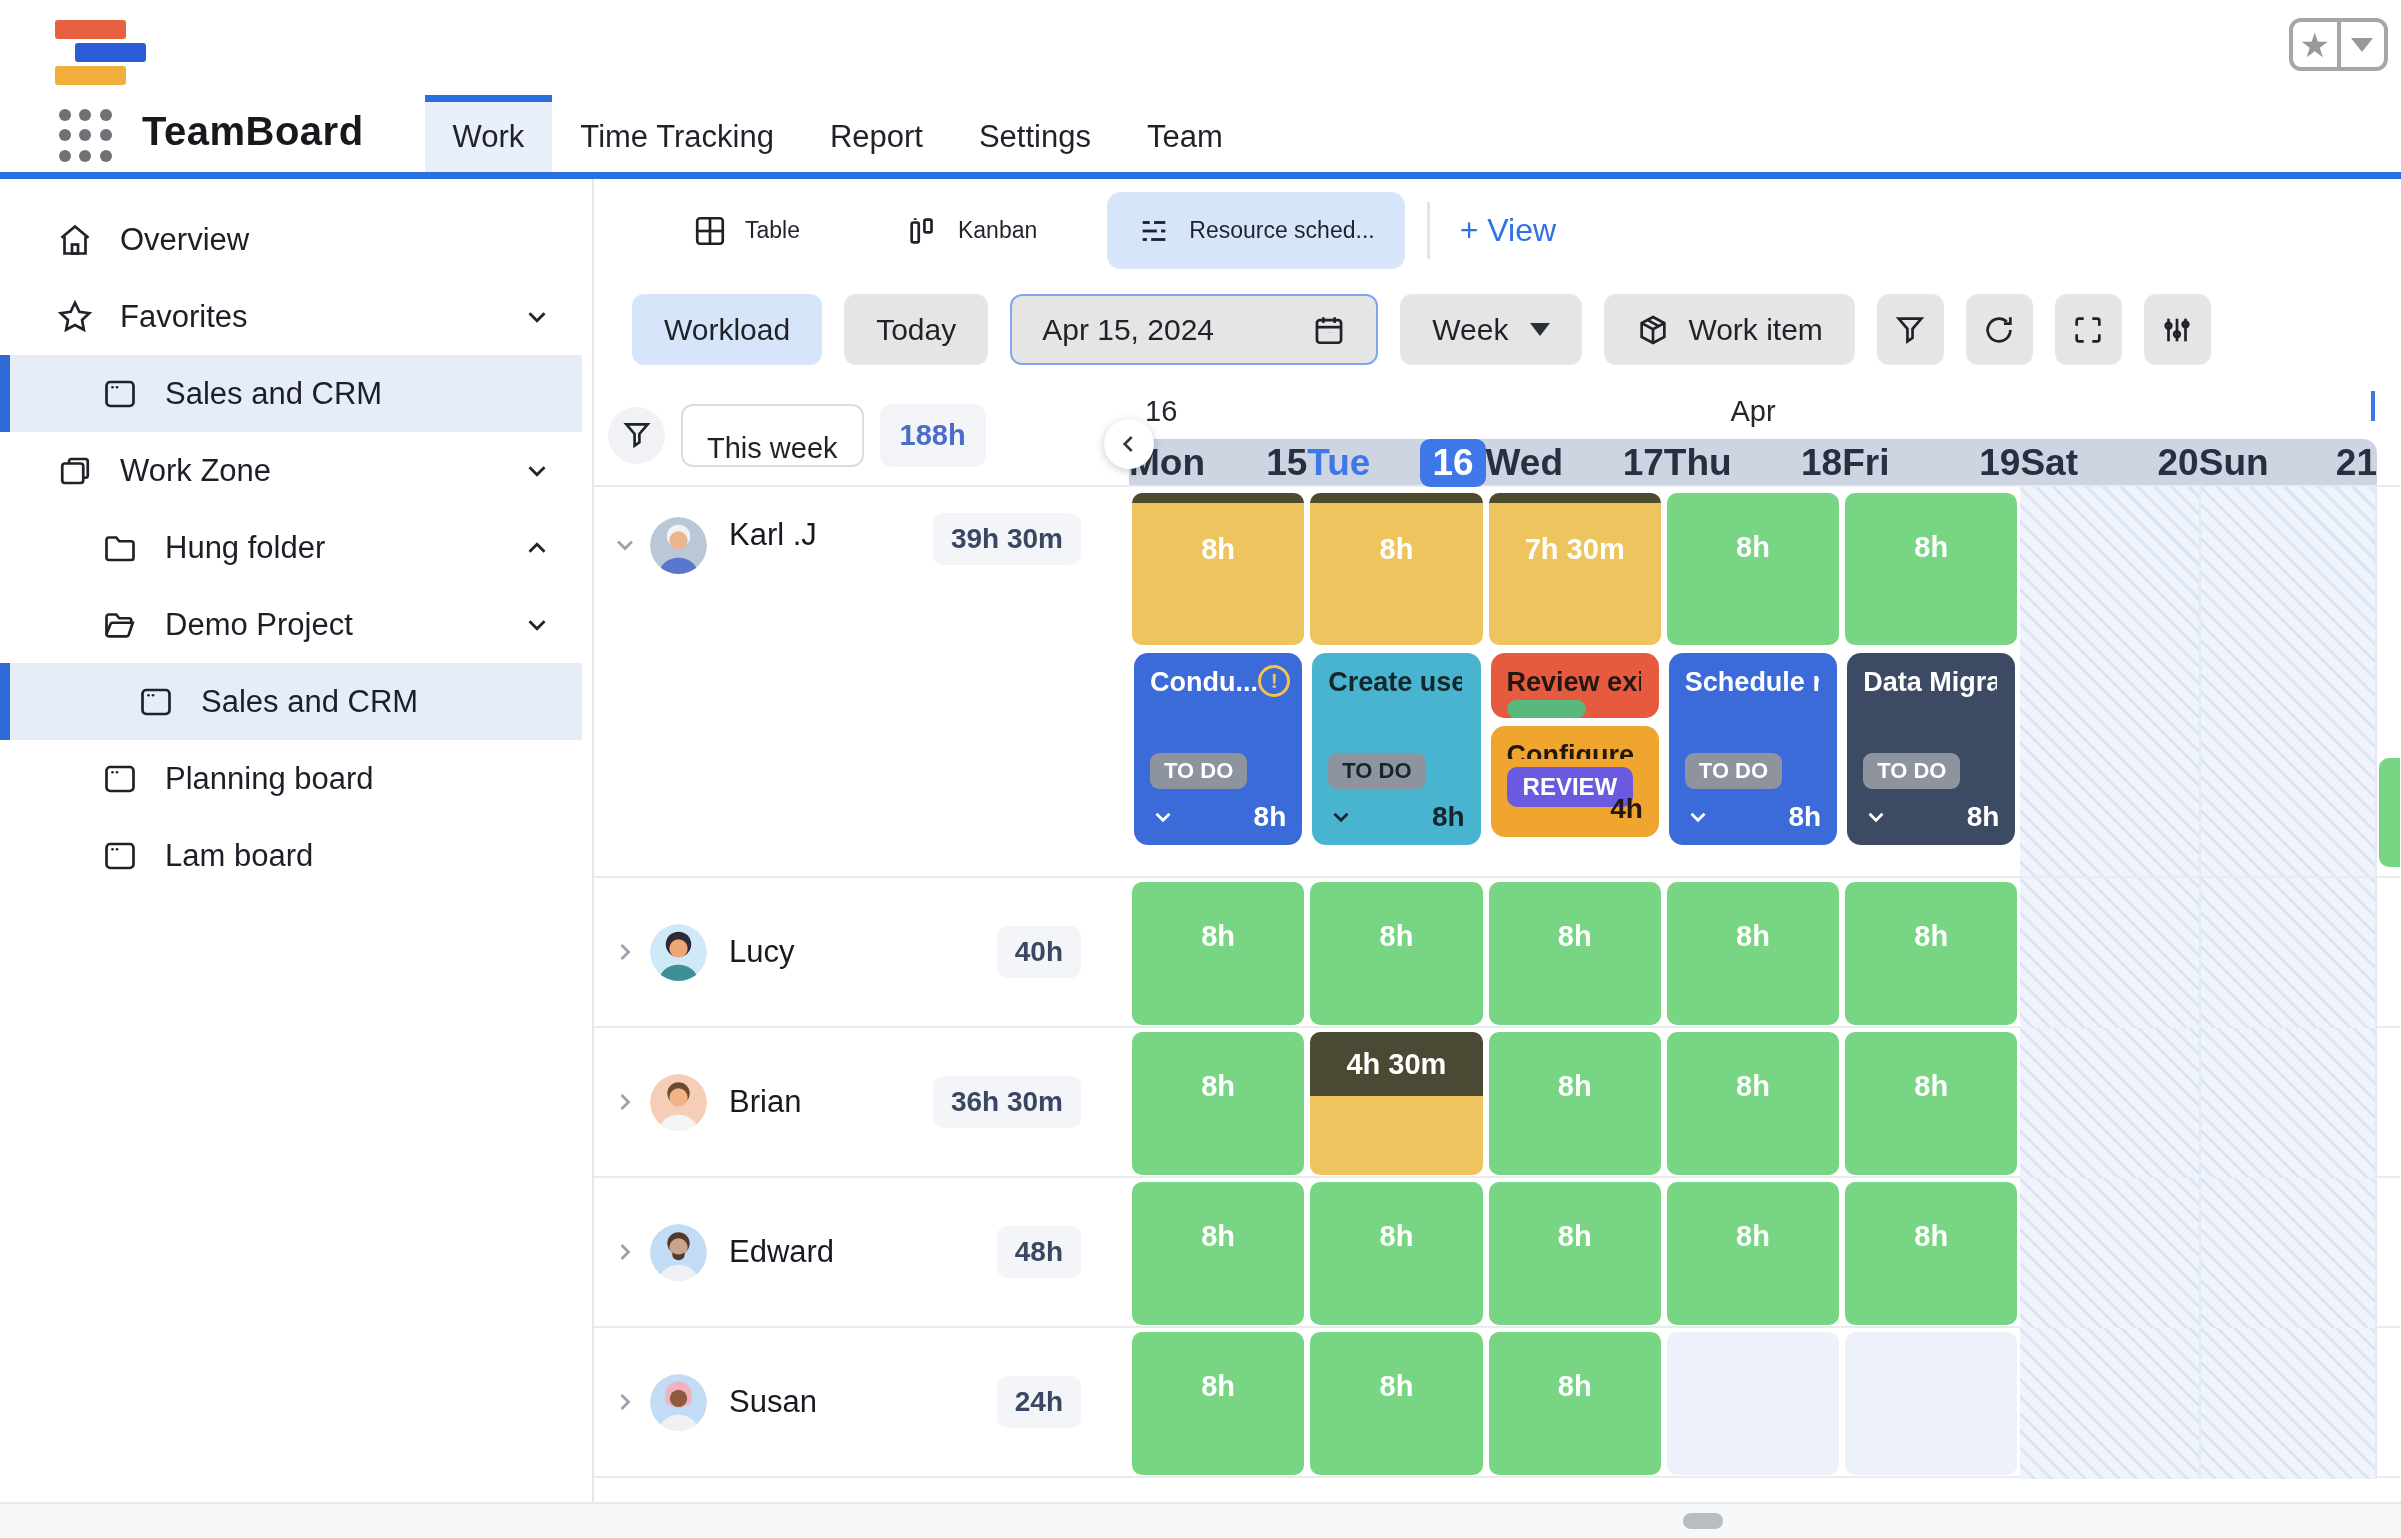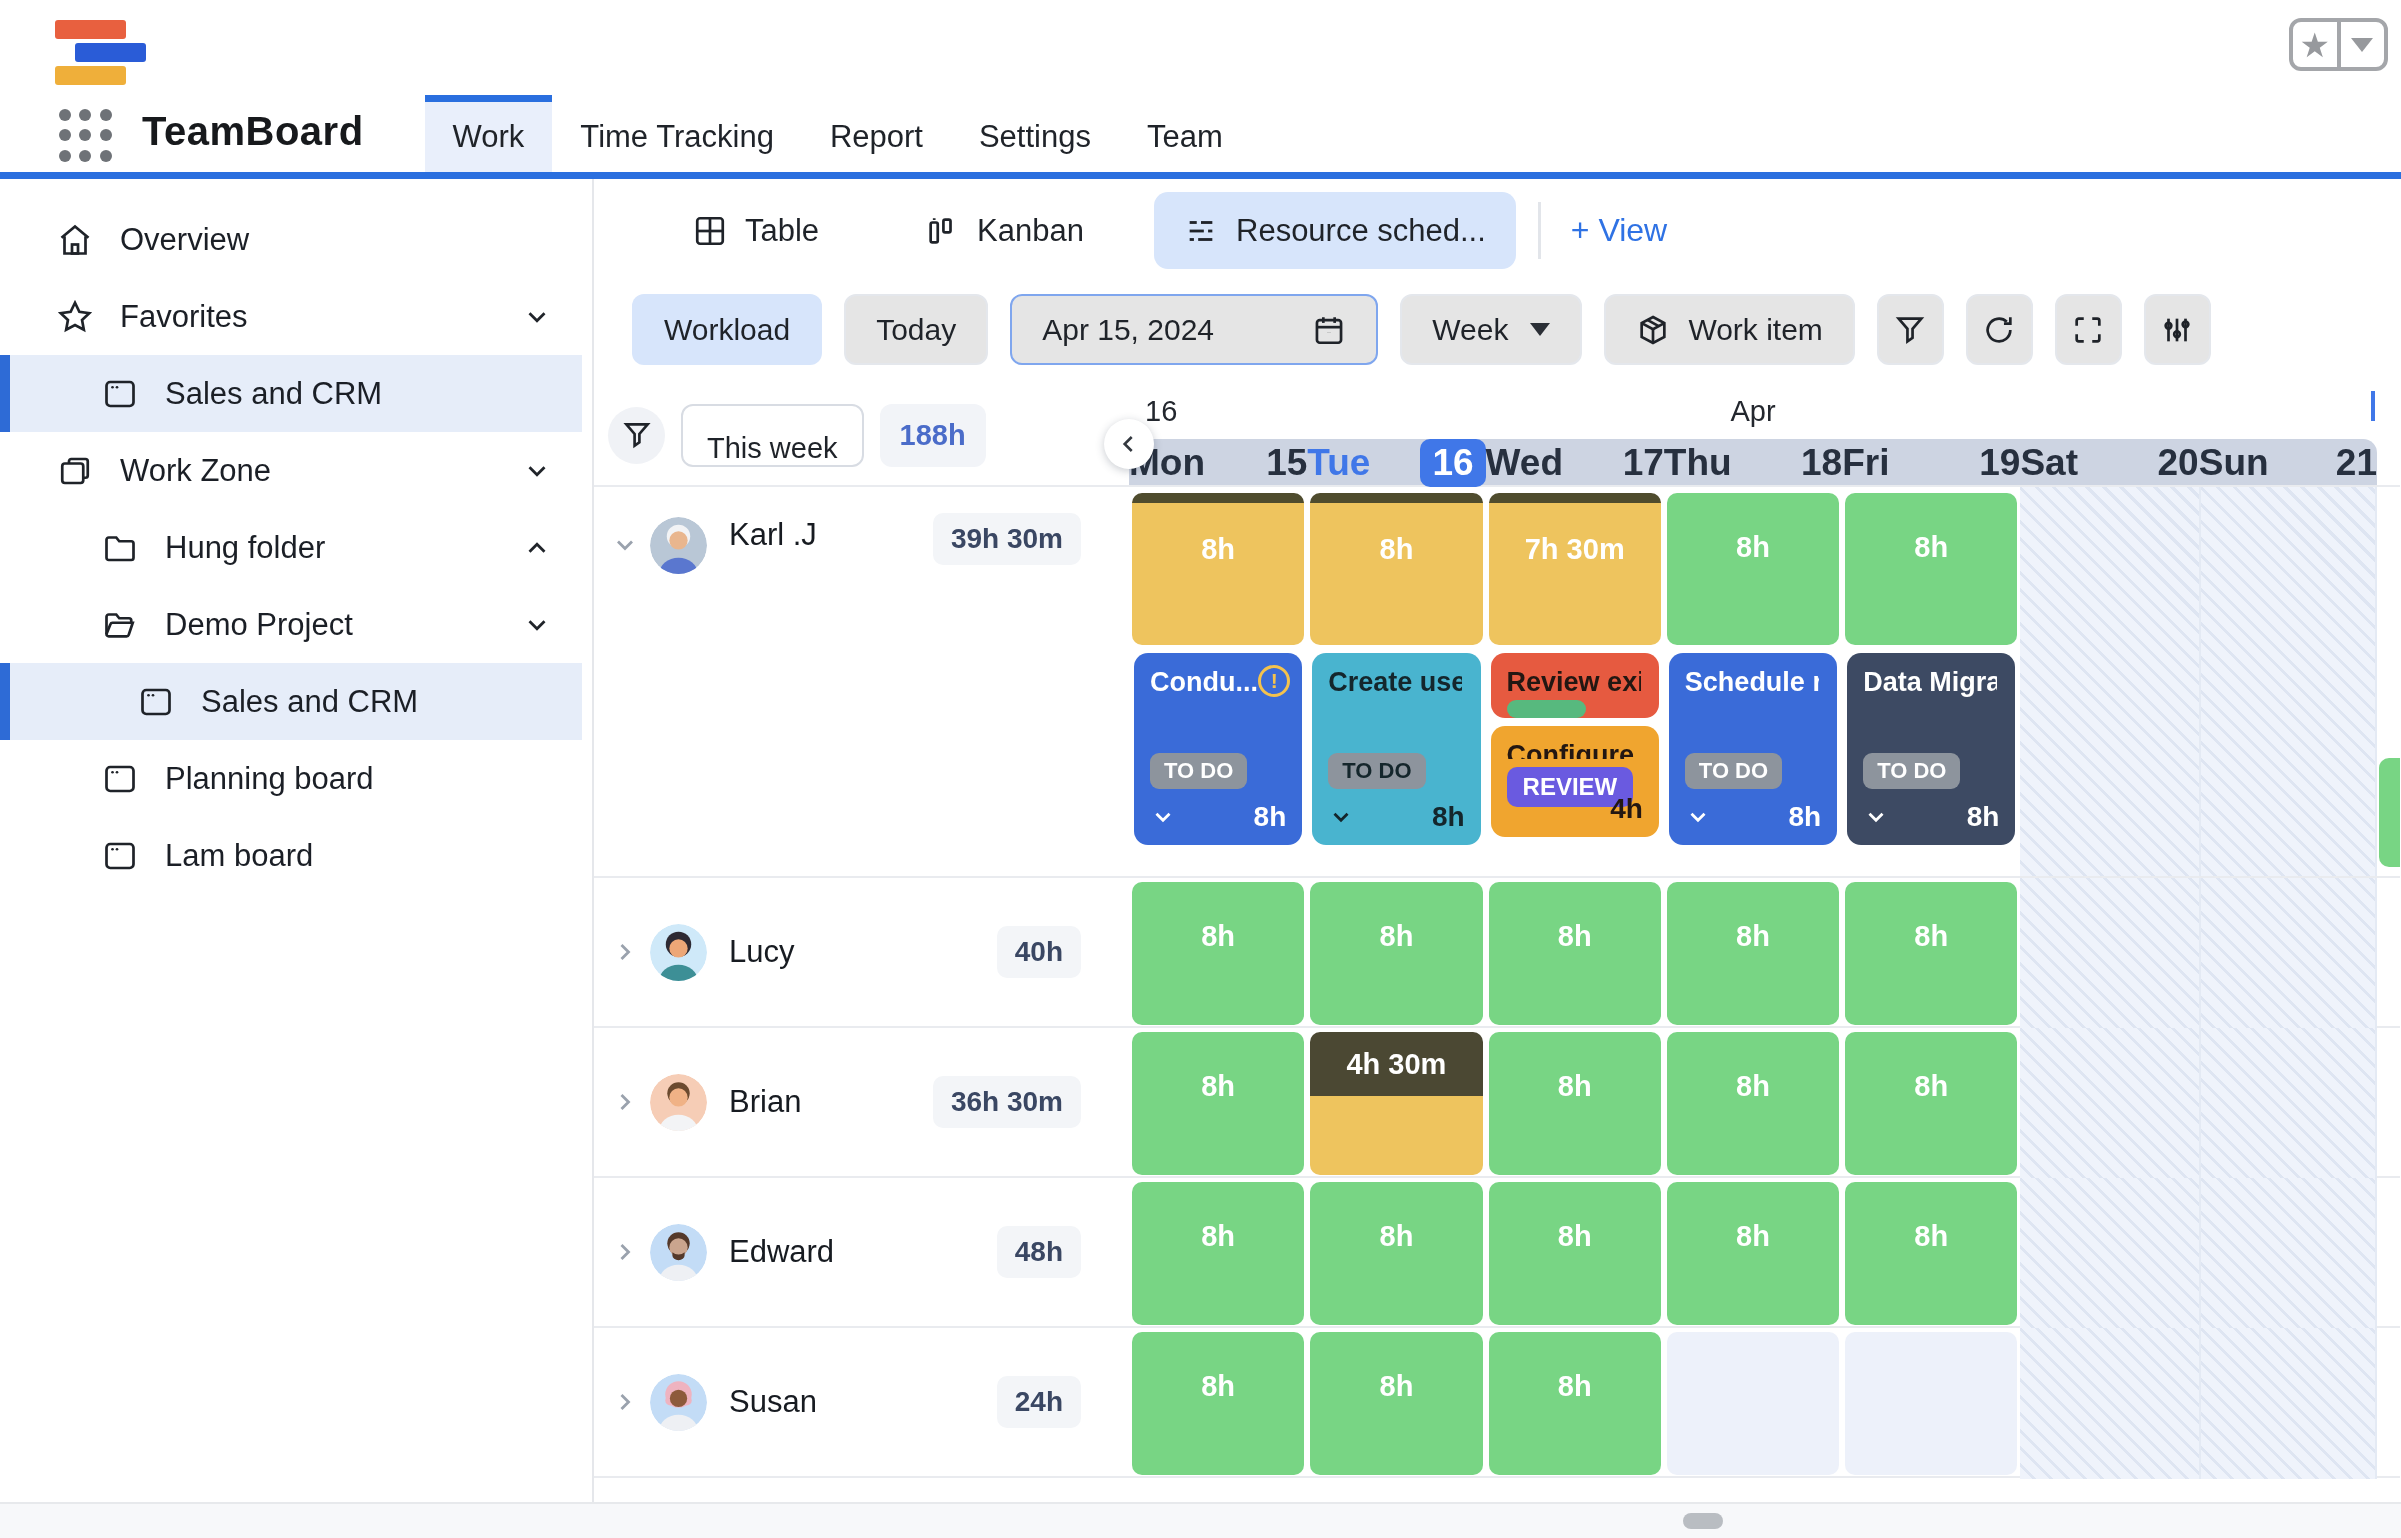--- a/index.html
+++ b/index.html
@@ -38,21 +38,21 @@
   .side-item.lv0 { padding-left:46px; }
   .side-item.lv1 { padding-left:91px; }
   .side-item.lv2 { padding-left:127px; }
   .side-item.selected { background:var(--sidebar-selected,#e6edf9); border-left-color:var(--sidebar-bar,#2e6bd6); margin-right:10px; }
   .side-item .chev { position:absolute; right:40px; }
 
   .content { flex:1; position:relative; }
 
   
   .viewtabs { display:flex; align-items:center; height:103px; padding-left:69px; }
-  .vt { display:flex; align-items:center; gap:18px; font-size:31px; color:#1f2329; padding:0 30px; height:77px; border-radius:14px; cursor:pointer; }
+  .vt { display:flex; align-items:center; gap:18px; font-size:23px; color:#1f2329; padding:0 30px; height:77px; border-radius:14px; cursor:pointer; }
   .vt + .vt { margin-left:46px; }
   .vt.active { background:var(--pill-active,#d7e5fb); margin-left:40px; }
   .vt-divider { width:3px; height:57px; background:#e2e5ea; margin:0 10px 0 22px; }
   .addview { font-size:32px; color:var(--link-blue,#2f72e4); padding:0 20px; cursor:pointer; }
 
   
   .toolbar { display:flex; align-items:center; gap:22px; padding-left:38px; height:95px; }
   .btn { height:71px; background:#e5e5e5; border:2px solid #e4e7ec; border-radius:12px; display:flex; align-items:center; padding:0 30px; font-size:30px; color:#1f2329; cursor:pointer; gap:18px; }
   .btn.workload { background:var(--pill-active,#d7e5fb); border-color:transparent; }
   .btn.date { width:368px; border-color:#7fa6ee; justify-content:space-between; }

